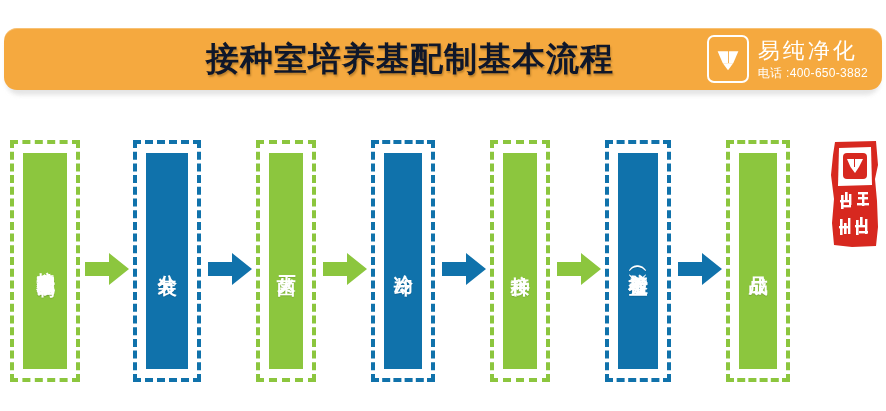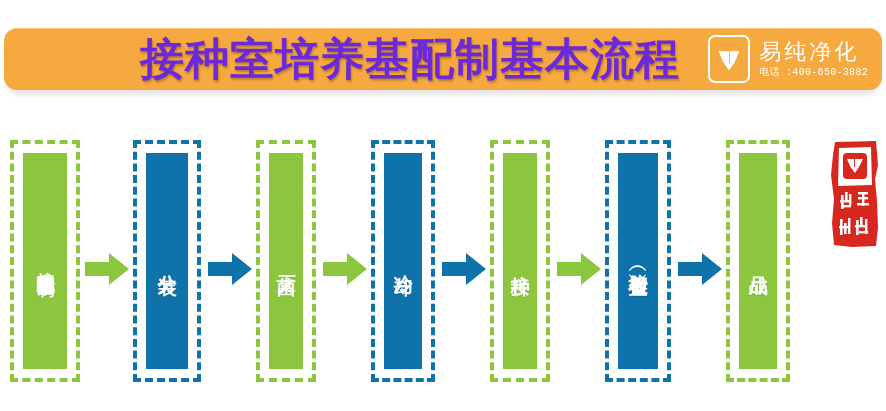--- a/index.html
+++ b/index.html
@@ -16,42 +16,42 @@
     border-radius:14px;background:#cfcfcf;filter:blur(2px);opacity:.55;
   }
   .header{
     position:absolute;left:4px;top:28px;width:878px;height:62px;
     border-radius:13px;background:#f5a93f;
     box-shadow:inset 0 1px 0 rgba(255,255,255,.28);
     display:flex;align-items:center;justify-content:flex-end;
   }
   .header-title{
     position:absolute;left:0;right:0;top:50%;transform:translateY(-50%);
-    text-align:center;color:#6d28d9;font-size:44px;font-weight:bold;
+    text-align:center;color:#0f172a;font-size:33px;font-weight:bold;
     letter-spacing:1px;white-space:nowrap;
     text-shadow:1px 2px 2px rgba(120,80,20,.45);
     padding-right:66px;
   }
   .brand{
     position:absolute;right:14px;top:50%;transform:translateY(-50%);
     display:flex;align-items:center;gap:9px;
   }
   .brand-mark{
     width:38px;height:44px;border:2px solid #ffffff;border-radius:7px;
     display:flex;align-items:center;justify-content:center;flex:0 0 auto;
   }
   .brand-mark svg{display:block;}
   .brand-text{display:flex;flex-direction:column;line-height:1;}
   .brand-name{
     color:#ffffff;font-size:22px;font-weight:normal;letter-spacing:3px;
     white-space:nowrap;
   }
   .brand-phone{
-    color:#ffffff;font-size:10px;letter-spacing:.3px;margin-top:5px;
-    white-space:nowrap;font-family:Liberation Mono, monospace;
+    color:#ffffff;font-size:12px;letter-spacing:.3px;margin-top:5px;
+    white-space:nowrap;font-family:Liberation Sans, sans-serif;
   }
 
   
   .flow{position:absolute;left:0;top:140px;width:886px;height:250px;}
 
   .node{
     position:absolute;top:0;height:242px;
     box-sizing:border-box;
     border-style:dashed;border-width:4px;
     display:flex;align-items:center;justify-content:center;

